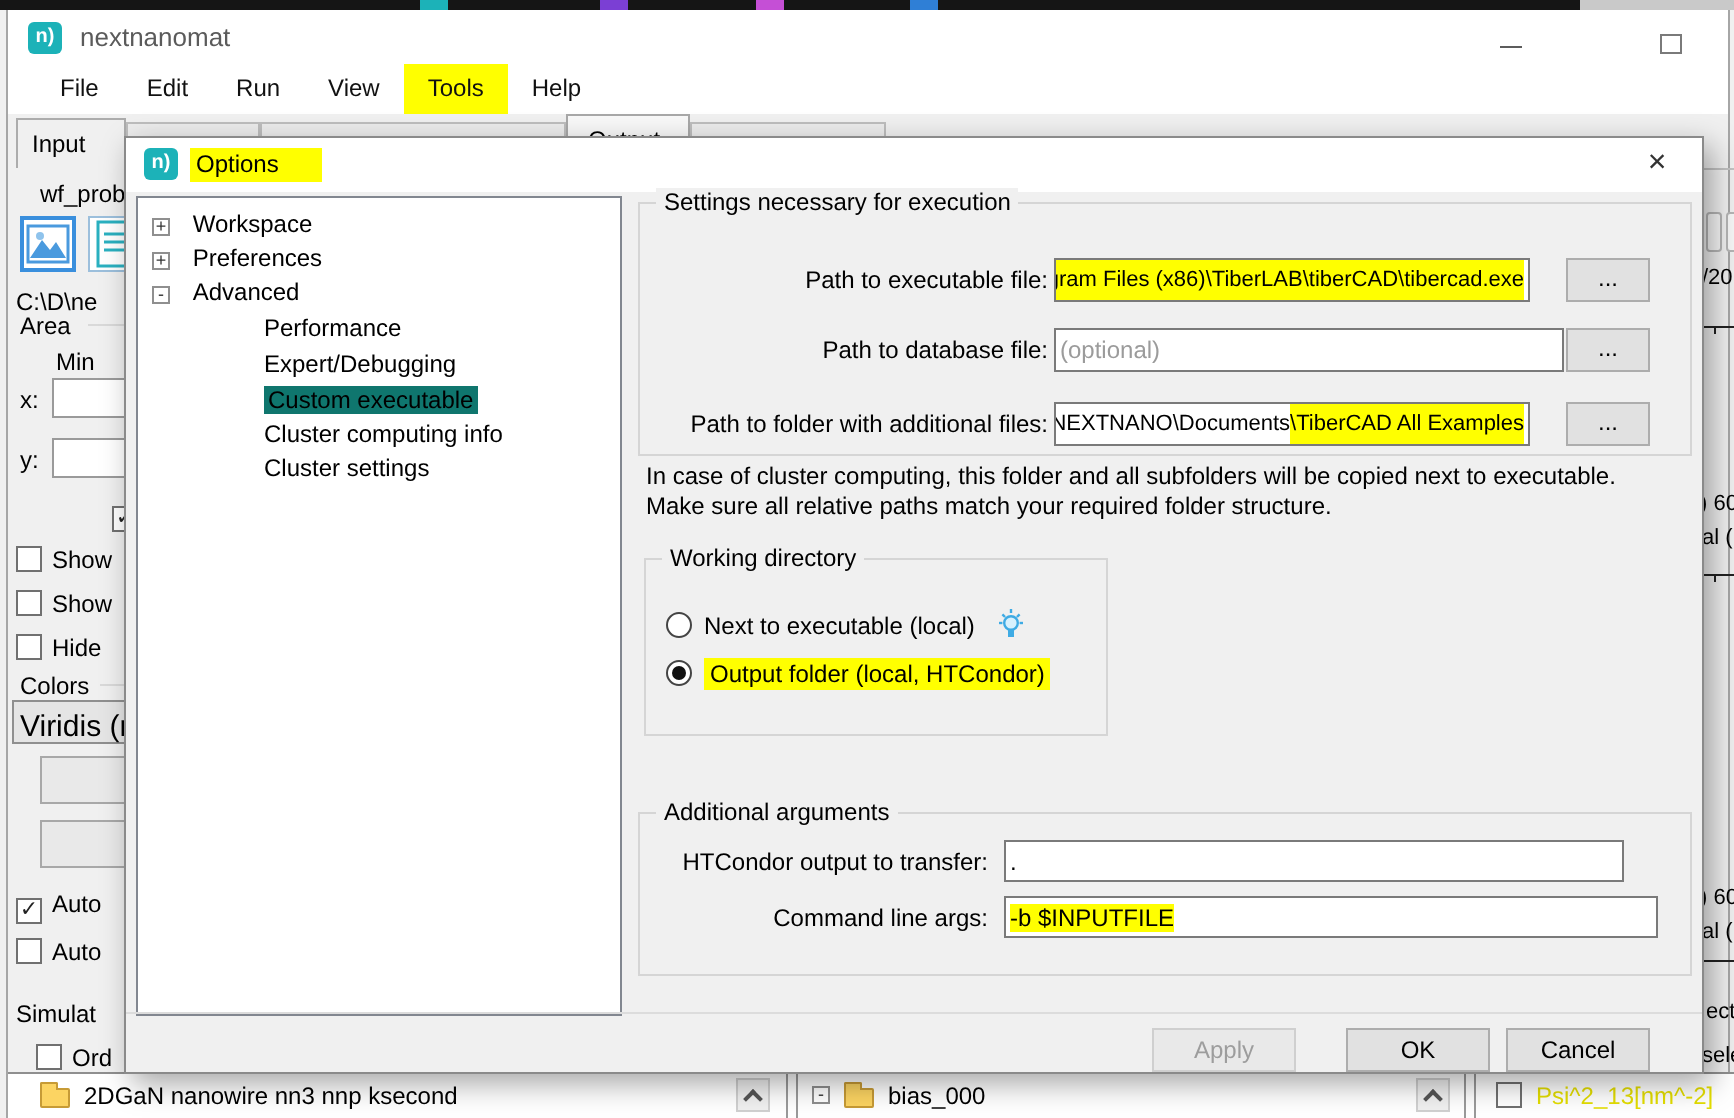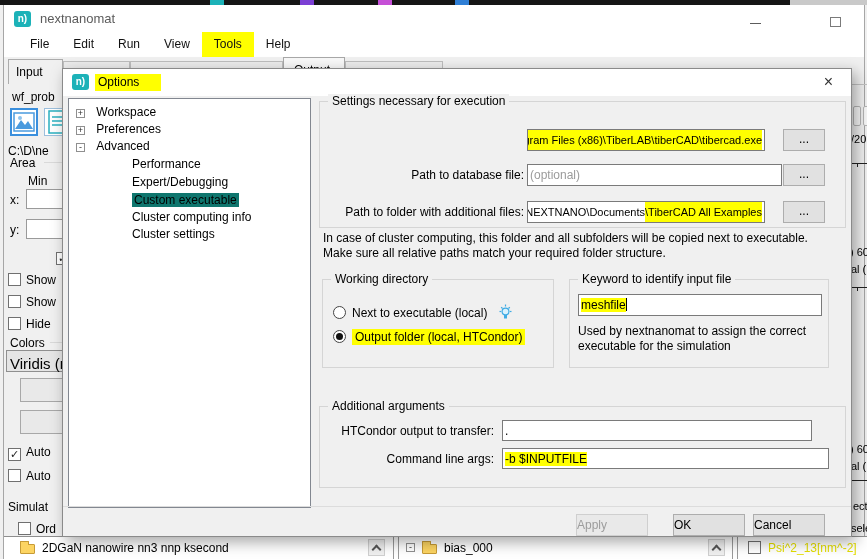--- a/index.html
+++ b/index.html
@@ -91,21 +91,21 @@
   .note { position:absolute; font-size:12px; line-height:15px; }
 
   .radio { display:inline-block; width:13px; height:13px; border:1px solid #444; border-radius:50%; background:#fff; vertical-align:-2px; }
   .radio.sel::after { content:""; display:block; width:7px; height:7px; margin:2px; background:#111; border-radius:50%; }
   .radiorow { position:absolute; white-space:nowrap; }
   .radiorow .t { margin-left:6px; }
   .radiorow .t.hl { background:#ffff00; padding:1px 3px; }
   .caret { display:inline-block; width:1px; height:13px; background:#000; vertical-align:-2px; }
 
   .dlg-footer-line { position:absolute; left:0; top:437px; width:100%; height:1px; background:#dcdcdc; }
-  .dlg-btn { position:absolute; top:445px; width:72px; height:22px; background:#e1e1e1; border:1px solid #adadad; line-height:20px; font-size:12px; }
+  .dlg-btn { position:absolute; top:445px; width:72px; height:22px; background:#e1e1e1; border:1px solid #adadad; text-align:center; line-height:20px; font-size:12px; }
   .dlg-btn.disabled { background:#e9e9e9; border-color:#cfcfcf; color:#9d9d9d; }
 </style>
 </head>
 <body>
 
 <div class="screen">
 
   <div class="abs topstrip">
     <span class="tsdot" style="left:210px;background:#1cb2b8"></span>
     <span class="tsdot" style="left:300px;background:#7b3fd4"></span>
@@ -134,21 +134,21 @@
   </div>
 
   <div class="abs tabrow-line"></div>
   <div class="abs tab-input">Input</div>
   <div class="tab-ghost" style="left:63px;width:67px;"></div>
   <div class="tab-ghost" style="left:130px;width:153px;"></div>
   <div class="abs tab-output">Output</div>
   <div class="tab-ghost" style="left:345px;width:98px;"></div>
 
   <div class="abs left-panel">
-    <div class="lp" style="left:8px;top:6px;">wf_prob</div>
+    <div class="lp" style="left:16px;top:6px;">wf_prob</div>
 
     <div class="icon-box sel" style="left:6px;top:24px;">
       <svg width="24" height="24" viewBox="0 0 24 24">
         <rect x="2" y="3" width="20" height="18" fill="#ffffff" stroke="#4a9ade" stroke-width="1.5"></rect>
         <path d="M3 19 L9 10 L13 15 L16 11 L21 19 Z" fill="#4a9ade"></path>
         <circle cx="8" cy="8" r="2" fill="#8fc3ec"></circle>
       </svg>
     </div>
     <div class="icon-box" style="left:40px;top:24px;">
       <svg width="26" height="26" viewBox="0 0 26 26">
@@ -272,20 +272,21 @@
         <span class="tree-label child">Cluster computing info</span>
       </div>
       <div class="tree-row" style="top:128px;">
         <span class="tree-label child">Cluster settings</span>
       </div>
     </div>
 
     <div class="groupbox" style="left:256px;top:32px;width:527px;height:127px;">
       <span class="grouptitle">Settings necessary for execution</span>
 
+      <div class="form-label" style="left:0;top:27px;width:204px;">Path to executable file:</div>
       <div class="input end" style="left:207px;top:27px;width:238px;">
         <span class="hl">gram Files (x86)\TiberLAB\tiberCAD\tibercad.exe</span>
       </div>
       <div class="browse" style="left:463px;top:27px;">...</div>
 
       <div class="form-label" style="left:0;top:62px;width:204px;">Path to database file:</div>
       <div class="input" style="left:207px;top:62px;width:255px;">
         <span class="placeholder">(optional)</span>
       </div>
       <div class="browse" style="left:463px;top:62px;">...</div>
@@ -315,30 +316,20 @@
           <line x1="12.8" y1="7.5" x2="14.5" y2="7.5" stroke="#3fabe4" stroke-width="1.2"></line>
           <line x1="4.2" y1="3.2" x2="5.5" y2="4.5" stroke="#3fabe4" stroke-width="1.2"></line>
           <line x1="12.8" y1="3.2" x2="11.5" y2="4.5" stroke="#3fabe4" stroke-width="1.2"></line>
         </svg>
       </div>
       <div class="radiorow" style="left:10px;top:50px;">
         <span class="radio sel"></span><span class="t hl">Output folder (local, HTCondor)</span>
       </div>
     </div>
 
-    <div class="groupbox" style="left:506px;top:210px;width:260px;height:89px;">
-      <span class="grouptitle">Keyword to identify input file</span>
-      <div class="input" style="left:8px;top:14px;width:244px;">
-        <span class="hl" style="font-size:12px;">meshfile</span><span class="caret"></span>
-      </div>
-      <div class="note" style="left:8px;top:44px;">
-        <div>Used by nextnanomat to assign the correct</div>
-        <div>executable for the simulation</div>
-      </div>
-    </div>
 
     <div class="groupbox" style="left:256px;top:337px;width:527px;height:82px;">
       <span class="grouptitle">Additional arguments</span>
 
       <div class="form-label" style="left:0;top:13px;width:174px;">HTCondor output to transfer:</div>
       <div class="input" style="left:182px;top:13px;width:310px;height:21px;">
         <span style="font-size:12px;">.</span>
       </div>
 
       <div class="form-label" style="left:0;top:41px;width:174px;">Command line args:</div>

